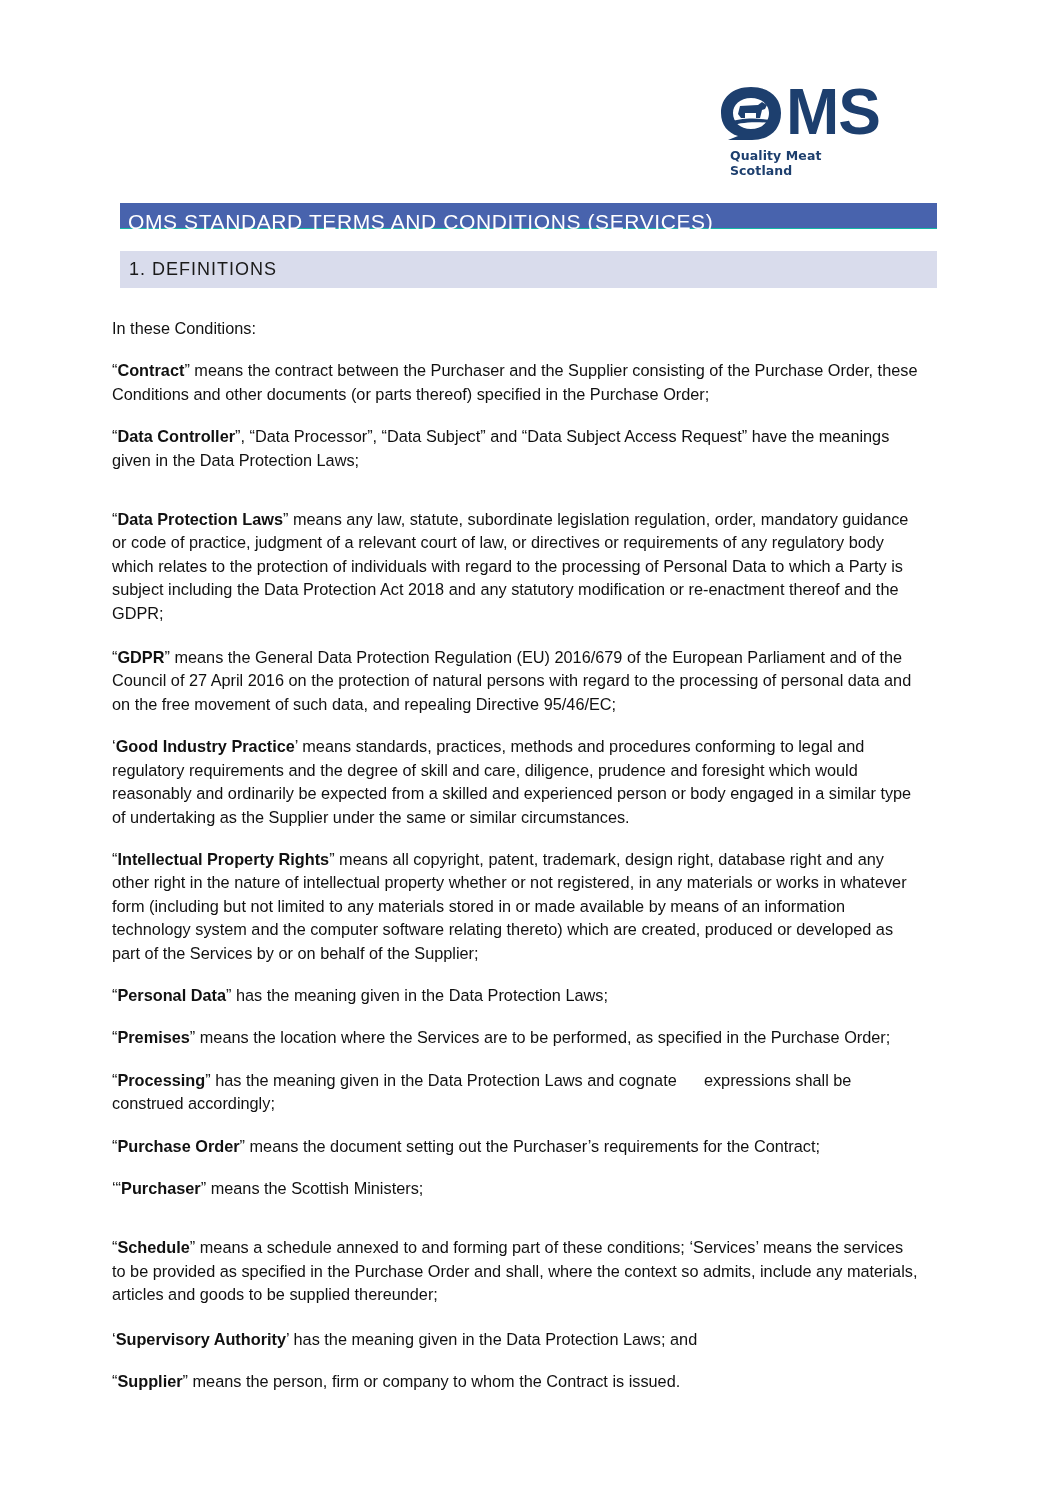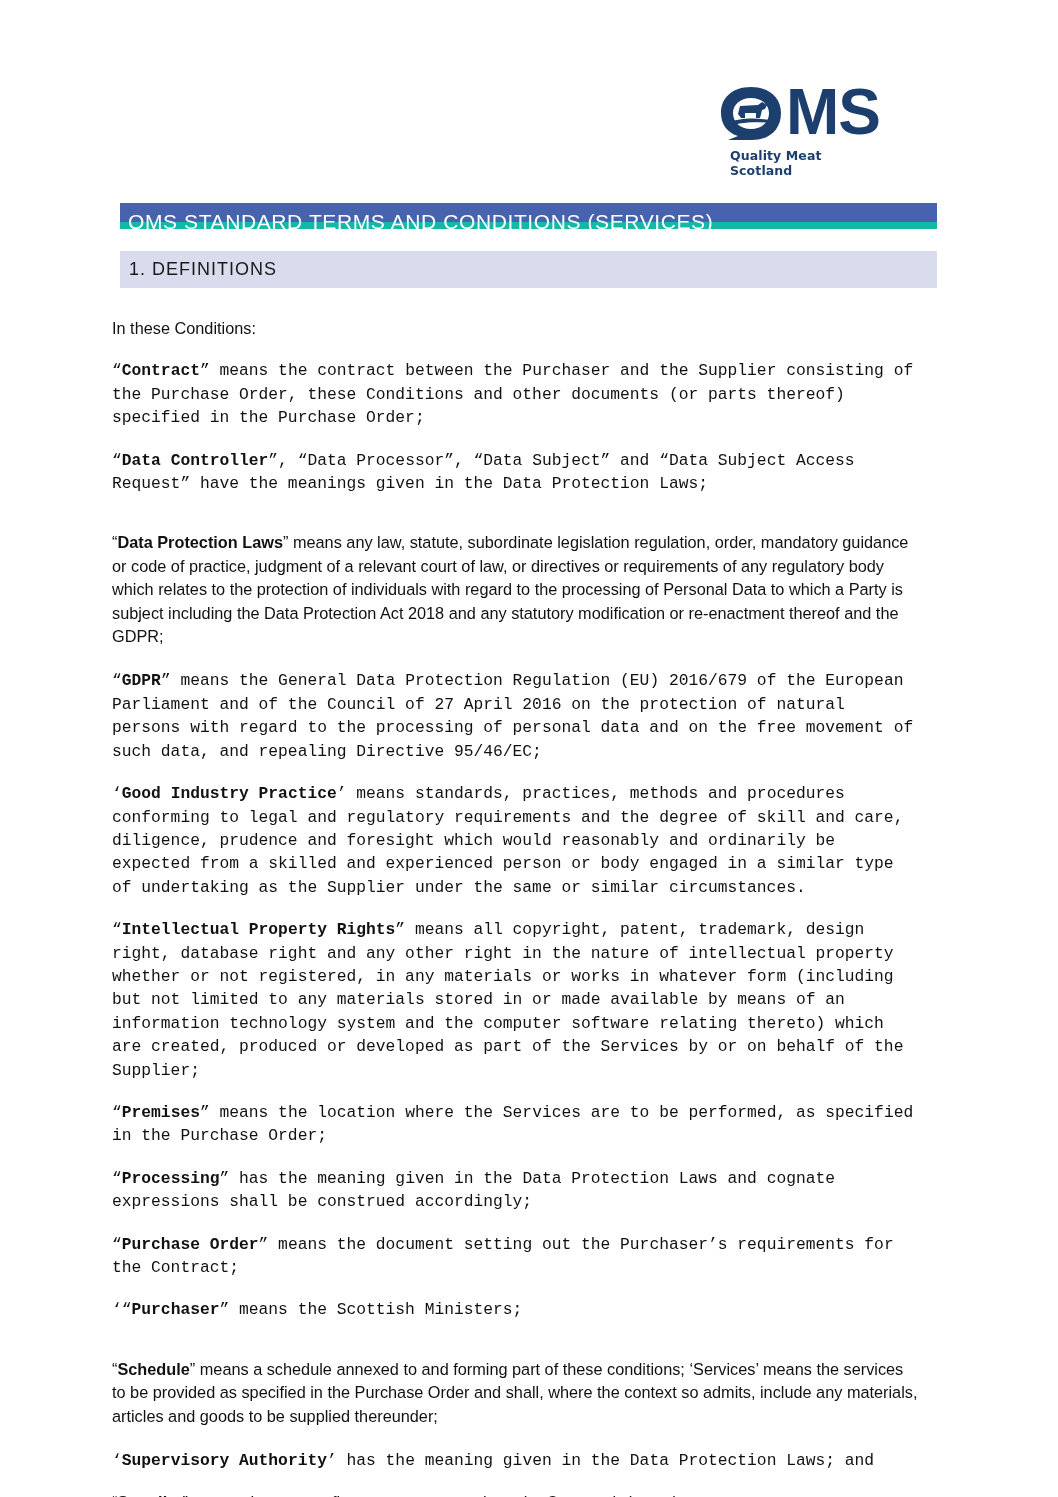--- a/index.html
+++ b/index.html
@@ -7,33 +7,33 @@
            font-family: "Liberation Sans", sans-serif; color: #111111; }
     .logo { position: absolute; left: 718px; top: 84px; width: 170px; height: 82px; }
     .logo-mark { display: flex; align-items: flex-start; height: 62px; }
     .logo-q { position: relative; width: 66px; height: 56px; }
     .logo-q svg { width: 66px; height: 58px; }
     .logo-ms { font-family: "Liberation Sans", sans-serif; font-weight: bold; color: #1d3f6e;
                font-size: 64px; line-height: 56px; letter-spacing: -1px; margin-left: 2px; }
     .logo-sub { font-family: "DejaVu Sans", sans-serif; font-weight: bold; color: #1d3f6e;
                 font-size: 12.5px; letter-spacing: 0.1px; margin-top: 2px; margin-left: 12px; }
     .title-bar { position: absolute; left: 120px; top: 203px; width: 817px; height: 26px;
-                 background: #4863ad; box-sizing: border-box; border-bottom: 7px solid #14b8a6; }
+                 background: #4863ad; box-sizing: border-box; border-bottom: 1px solid #14b8a6; }
     .title-bar span { position: absolute; left: 8px; top: 7px; color: #ffffff; font-size: 21px;
                       letter-spacing: 0.6px; }
     .section-bar { position: absolute; left: 120px; top: 251px; width: 817px; height: 37px;
                    background: #d9dcec; }
     .section-bar span { position: absolute; left: 9px; top: 8px; color: #1a1a1a; font-size: 18px;
                         letter-spacing: 1px; }
     .body-text { position: absolute; left: 112px; top: 317px; width: 806px; font-size: 16.3px;
                  line-height: 23.4px; }
     .para { margin: 0; }
     .para b { font-weight: bold; }
     .p-intro { margin-bottom: 19px; }
-    .gap { margin-bottom: 19px; font-family: Liberation Mono, monospace; }
+    .gap { margin-bottom: 19px; }
     .gap-lg { margin-bottom: 21px; margin-top: 36px; }
   </style>
 </head>
 <body>
 
 <div class="logo">
   <div class="logo-mark">
     <div class="logo-q">
       <svg viewBox="0 0 66 58" xmlns="http://www.w3.org/2000/svg">
         <path d="M33 3 C14 3 3 14 3 29 C3 41 10 49 20 52 L10 56 L34 56 C52 56 63 45 63 29 C63 14 52 3 33 3 Z M33 14 C44 14 51 21 51 29 C51 38 44 45 33 45 C22 45 15 38 15 29 C15 21 22 14 33 14 Z" fill="#1d3f6e"></path>
@@ -62,20 +62,21 @@
   <p class="para gap"><span>“</span><b>Data Controller</b><span>”, “Data Processor”, “Data Subject” and “Data Subject Access Request” have the meanings given in the Data Protection Laws;</span></p>
 
   <p class="para gap-lg"><span>“</span><b>Data Protection Laws</b><span>” means any law, statute, subordinate legislation regulation, order, mandatory guidance or code of practice, judgment of a relevant court of law, or directives or requirements of any regulatory body which relates to the protection of individuals with regard to the processing of Personal Data to which a Party is subject including the Data Protection Act 2018 and any statutory modification or re-enactment thereof and the GDPR;</span></p>
 
   <p class="para gap"><span>“</span><b>GDPR</b><span>” means the General Data Protection Regulation (EU) 2016/679 of the European Parliament and of the Council of 27 April 2016 on the protection of natural persons with regard to the processing of personal data and on the free movement of such data, and repealing Directive 95/46/EC;</span></p>
 
   <p class="para gap"><span>‘</span><b>Good Industry Practice</b><span>’ means standards, practices, methods and procedures conforming to legal and regulatory requirements and the degree of skill and care, diligence, prudence and foresight which would reasonably and ordinarily be expected from a skilled and experienced person or body engaged in a similar type of undertaking as the Supplier under the same or similar circumstances.</span></p>
 
   <p class="para gap"><span>“</span><b>Intellectual Property Rights</b><span>”  means all copyright, patent, trademark, design right, database right and any other right in the nature of intellectual property whether or not registered, in any materials or works in whatever form (including but not limited to any materials stored in or made available by means of an information technology system and the computer software relating thereto) which are created, produced or developed as part of the Services by or on behalf of the Supplier;</span></p>
 
+  <p class="para gap"><span>“</span><b>Personal Data</b><span>” has the meaning given in the Data Protection Laws;</span></p>
 
   <p class="para gap"><span>“</span><b>Premises</b><span>” means the location where the Services are to be performed, as specified in the Purchase Order;</span></p>
 
   <p class="para gap" style="white-space: pre-wrap;"><span>“</span><b>Processing</b><span>” has the meaning given in the Data Protection Laws and cognate      expressions shall be construed accordingly;</span></p>
 
   <p class="para gap"><span>“</span><b>Purchase Order</b><span>” means the document setting out the Purchaser’s requirements for the Contract;</span></p>
 
   <p class="para gap"><span>‘“</span><b>Purchaser</b><span>” means the Scottish Ministers;</span></p>
 
   <p class="para gap-lg"><span>“</span><b>Schedule</b><span>” means a schedule annexed to and forming part of these conditions; ‘Services’ means the services to be provided as specified in the Purchase Order and shall, where the context so admits, include any materials, articles and goods to be supplied thereunder;</span></p>

